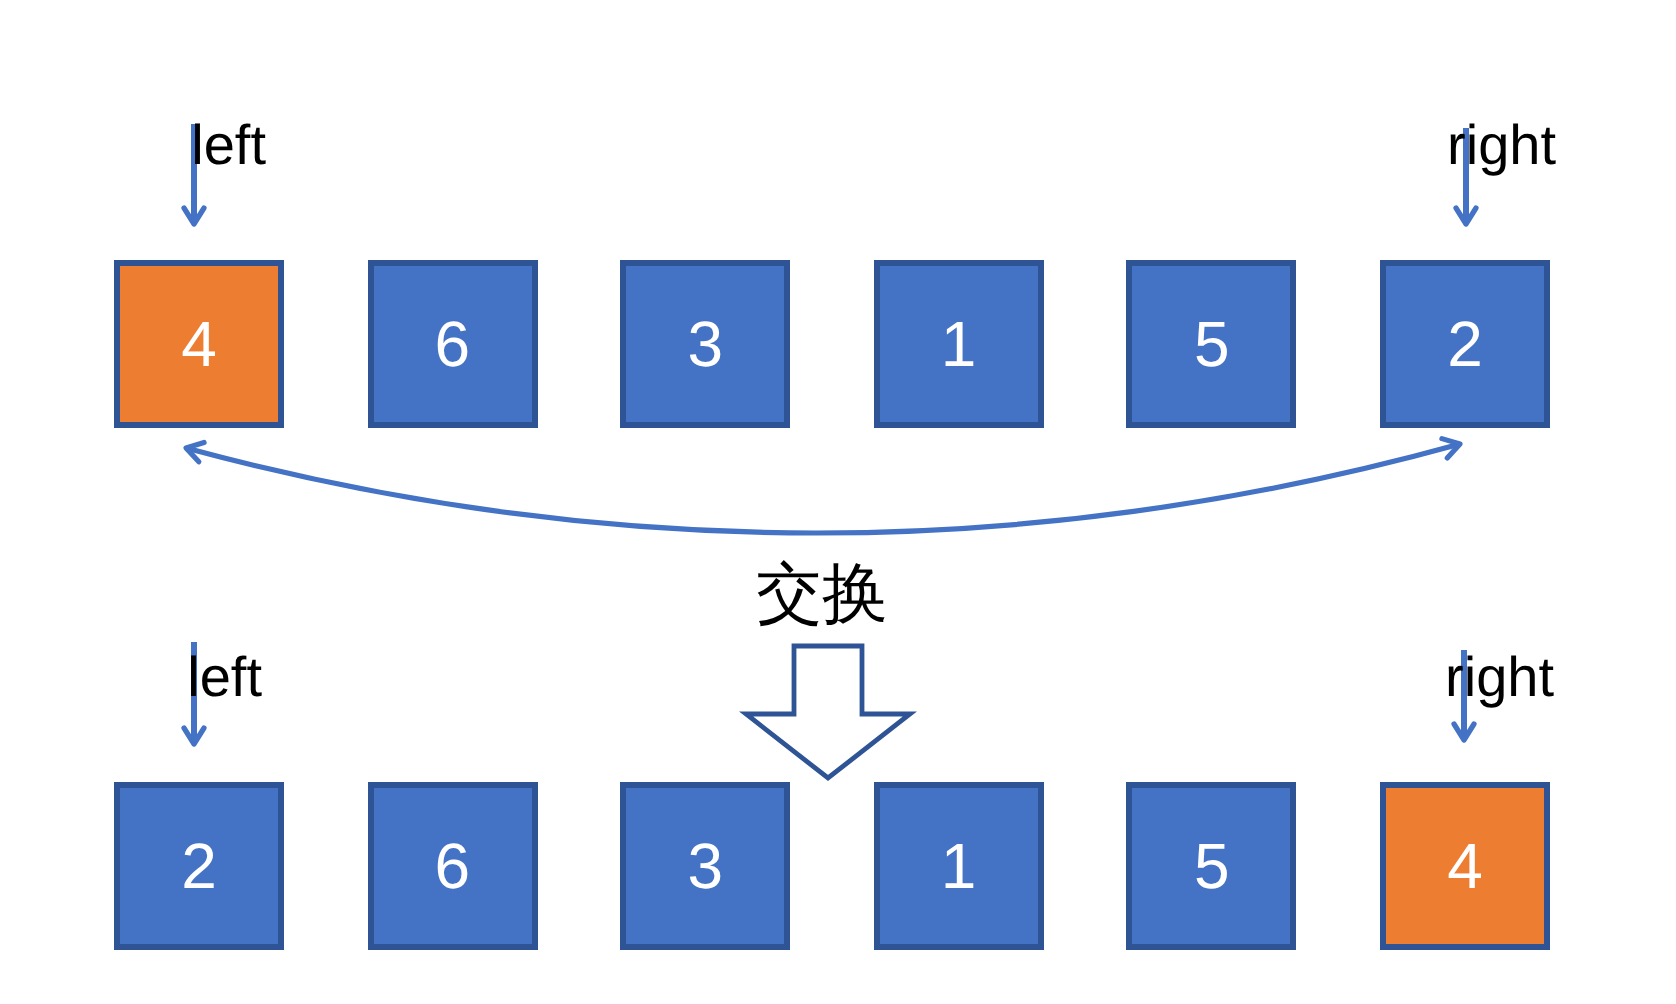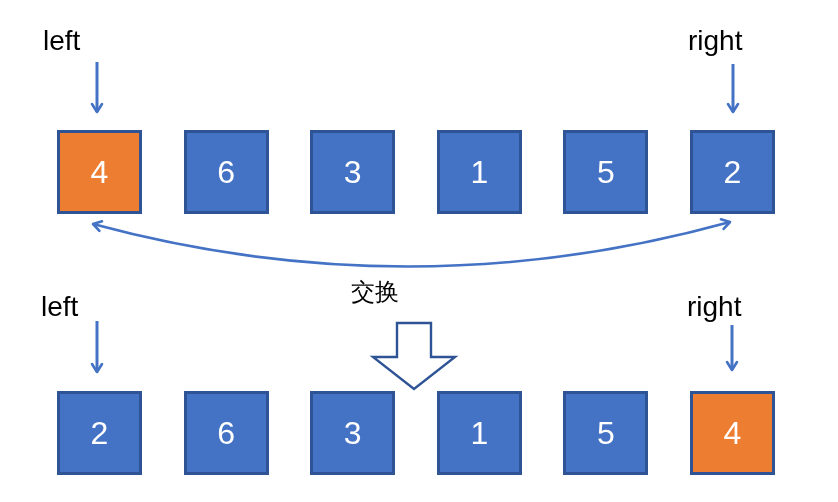--- a/index.html
+++ b/index.html
@@ -44,30 +44,31 @@
     stroke-width: 2.4;
     stroke-linejoin: miter;
   }
 
   .ptr-label {
     position: absolute;
     color: var(--label-text, #000);
     font-size: 28px;
     line-height: 1;
     width: 90px;
-    text-align: left;
+    text-align: right;
     white-space: nowrap;
+    margin-top: 32px;
   }
   .swap-label {
     position: absolute;
     color: var(--label-text, #000);
-    font-size: 24px;
+    font-size: 33px;
     line-height: 1;
     width: 120px;
-    text-align: left;
+    text-align: center;
     white-space: nowrap;
   }
 
   .array-row {
     position: absolute;
     display: flex;
     gap: 41.6px;
   }
   .cell {
     width: 85px;

